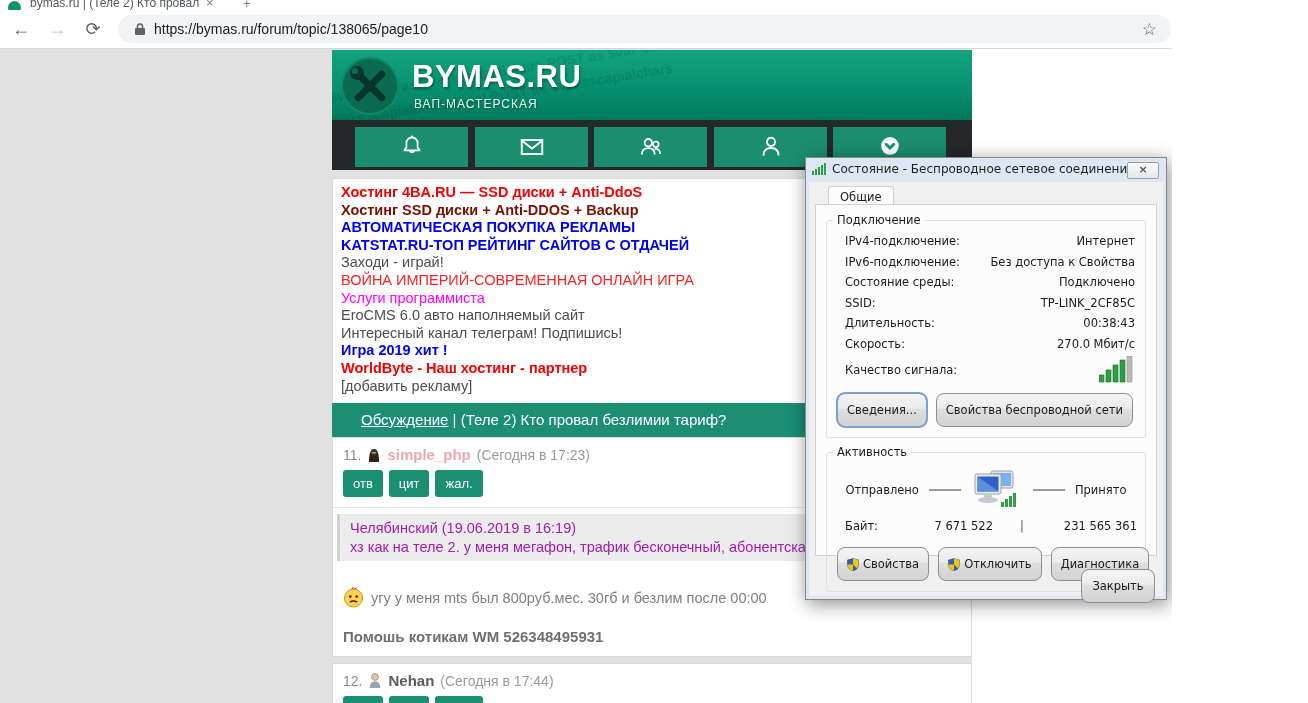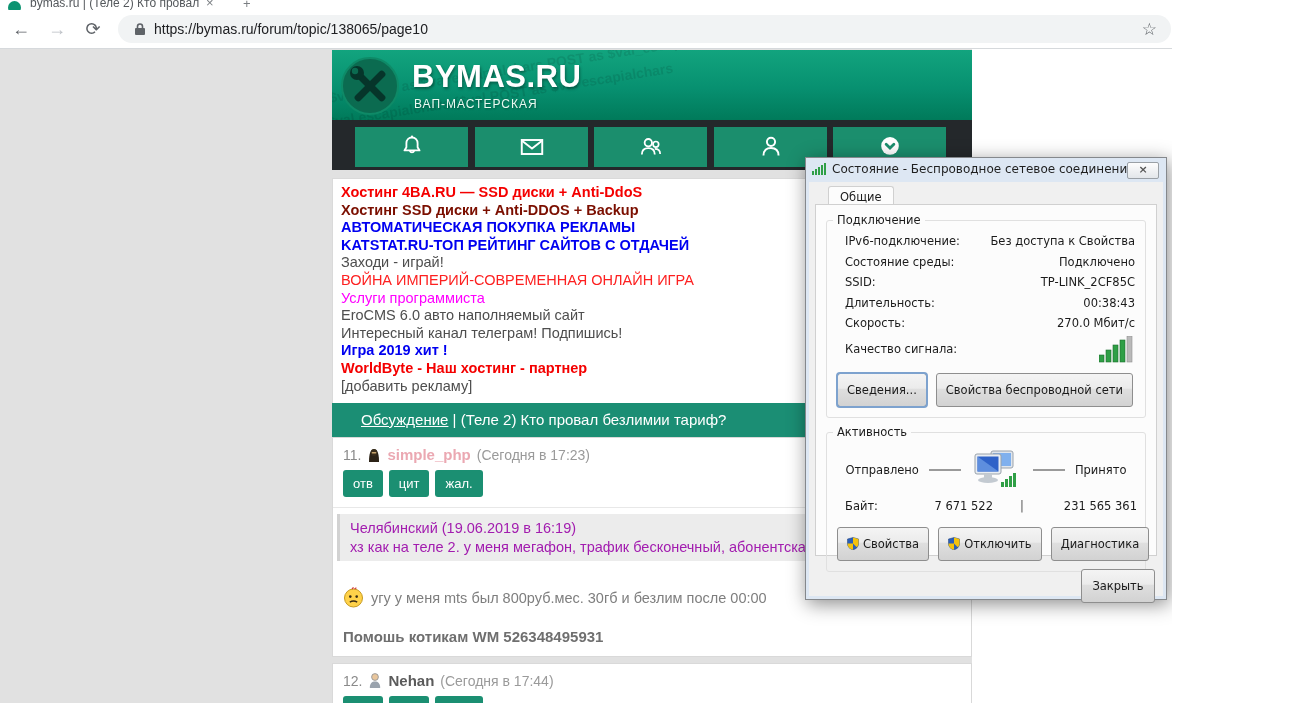--- a/index.html
+++ b/index.html
@@ -98,21 +98,21 @@
   .dlg-tab{position:absolute;left:19px;top:4px;background:#fcfcfc;border:1px solid #d0d0d0;border-bottom:none;
            border-radius:3px 3px 0 0;padding:3px 11px;font-size:11.5px;}
   .tabpage{position:absolute;left:6px;right:6px;top:22px;height:352px;background:#fcfcfc;
            border:1px solid #d0d0d0;box-sizing:border-box;padding:8px 10px;}
   .group{position:relative;border:1px solid #e0e0e0;border-radius:3px;padding:10px 8px 8px 8px;margin-top:7px;}
   .group-label{position:absolute;top:-8px;left:6px;background:#fcfcfc;padding:0 4px;}
   .g-row{display:flex;justify-content:space-between;line-height:20.5px;padding:0 2px 0 10px;}
   .sig-row{display:flex;justify-content:space-between;align-items:center;padding:2px 2px 0 10px;}
   .win-btn{display:inline-flex;align-items:center;justify-content:center;gap:4px;height:22px;
            background:linear-gradient(#f4f4f4,#ebebeb 45%,#dfdfdf 46%,#d2d2d2);border:1px solid #8e8e8e;
-           border-radius:3px;font-size:11.5px;font-family:"DejaVu Sans",sans-serif;padding:16px 9px;color:#1b1b1b;}
+           border-radius:8px;font-size:11.5px;font-family:"DejaVu Sans",sans-serif;padding:16px 9px;color:#1b1b1b;}
   .win-btn.focused{outline:2px solid #7da2ce;outline-offset:-1px;}
   .conn-btns{display:flex;gap:9px;margin:10px 0 2px 2px;}
   .act-flow{display:flex;align-items:center;justify-content:center;gap:10px;margin-top:6px;}
   .hline{width:32px;height:2px;background:#9a9a9a;}
   .bytes-row{display:grid;grid-template-columns:62px 1fr 58px 1fr;align-items:center;margin-top:8px;padding-left:10px;}
   .bytes-row .v{text-align:right;}
   .bytes-sep{text-align:center;color:#555;}
   .act-btns{display:flex;gap:9px;margin:14px 0 2px 2px;}
   .dlg-closebtn{position:absolute;right:8px;top:387px;width:74px;}
 
@@ -292,20 +292,24 @@
       <span data-interactable="false">Состояние - Беспроводное сетевое соединение 19</span>
     </div>
     <div class="dlg-close" data-interactable="true">×</div>
 
     <div class="dlg-body" data-interactable="false">
       <div class="dlg-tab" data-interactable="true">Общие</div>
       <div class="tabpage" data-interactable="false">
 
         <div class="group" data-interactable="false">
           <span class="group-label" data-interactable="false">Подключение</span>
+          <div class="g-row">
+              <span data-interactable="false">IPv4-подключение:</span>
+              <span data-interactable="false">Интернет</span>
+            </div>
           <div class="g-row">
               <span data-interactable="false">IPv6-подключение:</span>
               <span data-interactable="false">Без доступа к Свойства</span>
             </div>
           <div class="g-row">
               <span data-interactable="false">Состояние среды:</span>
               <span data-interactable="false">Подключено</span>
             </div>
           <div class="g-row">
               <span data-interactable="false">SSID:</span>

